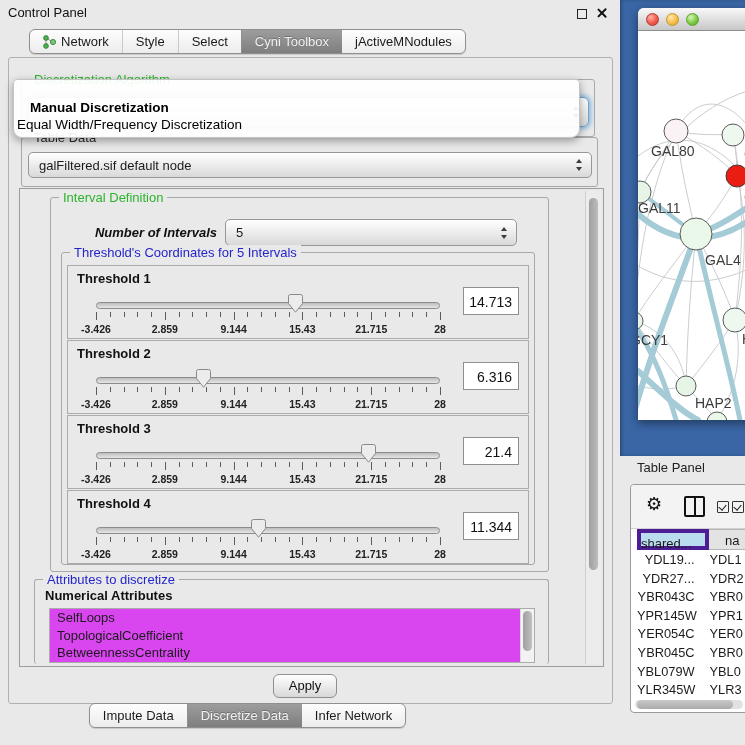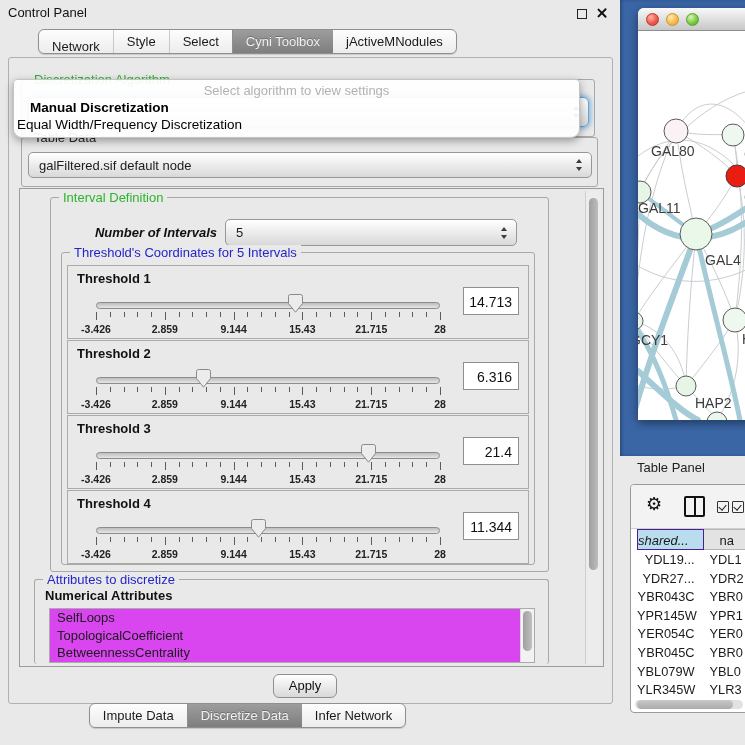--- a/index.html
+++ b/index.html
@@ -13,21 +13,21 @@
   .cp-title{position:absolute;left:8px;top:5px;font-size:13px;color:#111;}
   .float-icon{position:absolute;right:33px;top:9px;width:8px;height:8px;border:1.6px solid #222;}
   .close-icon{position:absolute;right:12px;top:7px;width:12px;height:12px;}
   .close-icon:before,.close-icon:after{content:"";position:absolute;left:5px;top:0;width:2.4px;height:12px;background:#111;border-radius:1px;}
   .close-icon:before{transform:rotate(45deg);} .close-icon:after{transform:rotate(-45deg);}
 
   
   .tabstrip{position:absolute;left:0;right:125px;display:flex;justify-content:center;}
   .tabstrip-inner{display:flex;border:1px solid #8f8f8f;border-radius:6px;overflow:hidden;background:linear-gradient(#fdfdfd,#ececec);box-shadow:0 1px 1px rgba(0,0,0,.15);}
   .tab{height:23px;line-height:23px;padding:0 13px;font-size:13px;color:#1a1a1a;white-space:nowrap;display:flex;align-items:center;gap:5px;border-left:1px solid #c9c9c9;}
-  .tab:first-child{border-left:none;flex-direction:column;}
+  .tab:first-child{border-left:none;}
   .tab.selected{background:linear-gradient(#9d9d9d,#7e7e7e);color:#f1f1f1;border-left-color:#8f8f8f;text-shadow:0 -1px 0 rgba(0,0,0,.25);}
   .tab.after-sel{border-left:none;}
   .net-tab-icon{width:13px;height:14px;display:inline-block;}
 
   .main-panel{position:absolute;left:8px;top:57px;width:603px;height:645px;border:1px solid #b0b0b0;border-radius:3px;background:#e9e9e9;}
 
   .group{position:absolute;border:1px solid #a8a8a8;border-radius:3px;}
   .gtitle{position:absolute;top:-8px;left:8px;background:#e9e9e9;padding:0 4px;font-size:13px;white-space:nowrap;}
   .gtitle.green{color:#2db32d;} .gtitle.blue{color:#2424cc;} .gtitle.dark{color:#2a2a2a;}
 
@@ -93,21 +93,21 @@
   .table-panel{position:absolute;left:10px;top:484px;width:130px;height:227px;background:#fff;border:1px solid #9a9a9a;border-radius:4px;}
   .tp-toolbar{position:absolute;left:0;top:0;right:0;height:43px;background:#f3f3f3;border-bottom:1px solid #d0d0d0;border-radius:4px 4px 0 0;}
   .gear-icon{position:absolute;left:15px;top:9px;font-size:18px;color:#111;line-height:20px;}
   .columns-icon{position:absolute;left:53px;top:11px;width:17px;height:17px;border:2px solid #111;border-radius:2px;}
   .columns-icon:before{content:"";position:absolute;left:50%;top:0;bottom:0;width:2px;margin-left:-1px;background:#111;}
   .cb-icon{position:absolute;top:16px;width:10px;height:10px;border:1.4px solid #333;border-radius:1px;}
   .cb-icon:after{content:"";position:absolute;left:2px;top:1px;width:4px;height:6px;border:solid #222;border-width:0 1.6px 1.6px 0;transform:rotate(40deg);}
   .cb1{left:86px;} .cb2{left:101px;}
   .tp-header{position:absolute;left:6px;top:44px;right:0;height:21px;display:flex;font-size:13px;}
   .tp-hcell{box-sizing:border-box;line-height:21px;}
-  .tp-hcell.h0{width:72px;background:#b9ddef;border:1px solid #4c1d95;text-align:right;padding-right:14px;color:#1a1a1a;font-style:italic;}
+  .tp-hcell.h0{width:72px;background:#b9ddef;border:4px solid #4c1d95;text-align:right;padding-right:14px;color:#1a1a1a;}
   .tp-hcell.h1{width:70px;background:#e3e3e3;border:1px solid #b5b5b5;border-left:none;padding-left:16px;color:#1a1a1a;}
   .tp-body{position:absolute;left:6px;top:66px;right:0;height:146px;overflow:hidden;}
   .tp-row{display:flex;height:18.6px;line-height:18.6px;font-size:12.8px;}
   .tp-cell{box-sizing:border-box;white-space:nowrap;overflow:hidden;}
   .tp-cell.c0{width:72px;text-align:right;padding-right:5px;}
   .tp-cell.c1{width:70px;padding-left:10px;}
   .tp-hscroll{position:absolute;left:4px;top:215px;width:108px;height:9px;background:#e2e2e2;border-radius:5px;}
   .tp-hscroll .thumb{position:absolute;left:2px;top:0;width:96px;height:9px;border-radius:5px;background:linear-gradient(#c9c9c9,#ababab);}
 </style>
 </head>
@@ -405,21 +405,20 @@
         <div class="tab selected">
             <span>Discretize Data</span>
           </div>
         <div class="tab after-sel">
             <span>Infer Network</span>
           </div>
       </div>
     </div>
 
     <div class="algo-popup">
-      <div class="popup-prompt">Select algorithm to view settings</div>
       <div class="popup-item b" style="top:20px;">Manual Discretization</div>
       <div class="popup-item" style="top:37px;">Equal Width/Frequency Discretization</div>
     </div>
   </section>
 
   <section class="right-pane">
 
     <div class="net-frame">
       <div class="mac-window">
         <div class="mac-titlebar">

